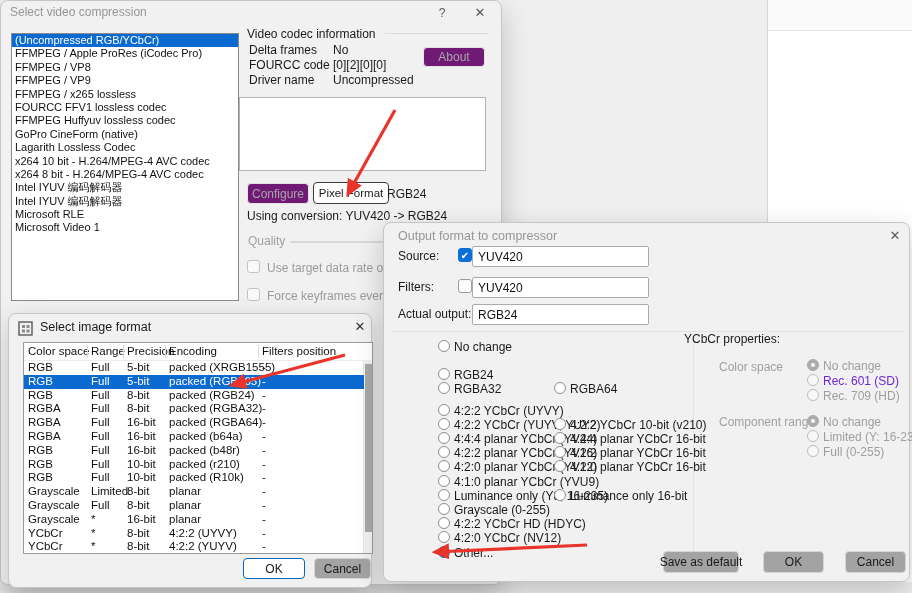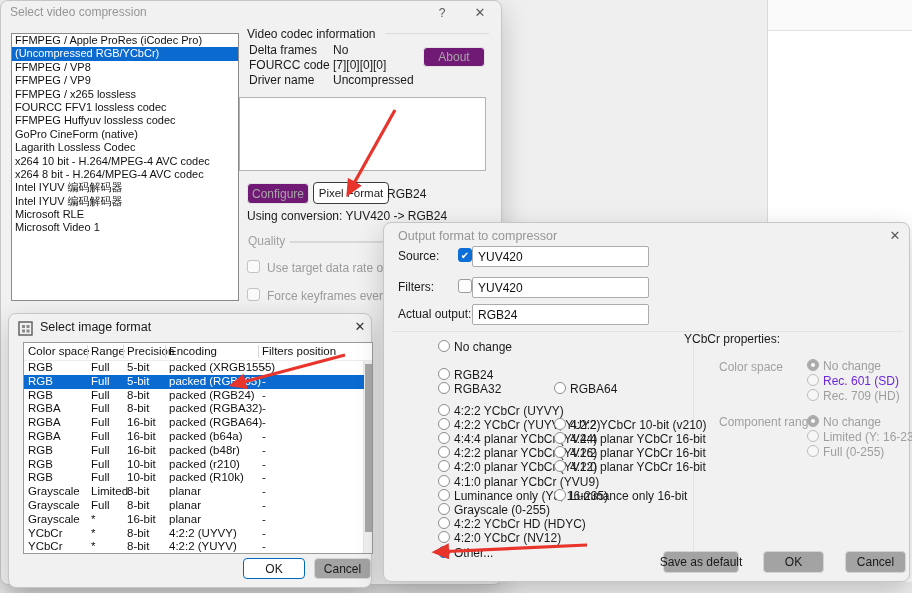--- a/index.html
+++ b/index.html
@@ -96,22 +96,22 @@
   <div class="right-window">
     <div class="rw-top"></div>
   </div>
 
   <div class="dlg dlg1">
     <span class="titlebar-text" style="left:9px;top:4px;">Select video compression</span>
     <span class="tb-btn" style="left:430px;top:3px;">?</span>
     <span class="tb-btn" style="left:468px;top:3px;font-size:13px;">✕</span>
 
     <div class="codec-list" id="codecList">
+        <div class="lv-item sel">(Uncompressed RGB/YCbCr)</div>
         <div class="lv-item">FFMPEG / Apple ProRes (iCodec Pro)</div>
-        <div class="lv-item sel">(Uncompressed RGB/YCbCr)</div>
         <div class="lv-item">FFMPEG / VP8</div>
         <div class="lv-item">FFMPEG / VP9</div>
         <div class="lv-item">FFMPEG / x265 lossless</div>
         <div class="lv-item">FOURCC FFV1 lossless codec</div>
         <div class="lv-item">FFMPEG Huffyuv lossless codec</div>
         <div class="lv-item">GoPro CineForm (native)</div>
         <div class="lv-item">Lagarith Lossless Codec</div>
         <div class="lv-item">x264 10 bit - H.264/MPEG-4 AVC codec</div>
         <div class="lv-item">x264 8 bit - H.264/MPEG-4 AVC codec</div>
         <div class="lv-item">Intel IYUV 编码解码器</div>
@@ -120,21 +120,21 @@
         <div class="lv-item">Microsoft Video 1</div>
       </div>
 
     <span class="lbl" style="left:246px;top:26px;">Video codec information</span>
     <div class="grp-topline"></div>
 
     <div id="infoRows">
         <div class="info-row-label" style="top: 42px;">Delta frames</div>
         <div class="info-row-value" style="top: 42px;">No</div>
         <div class="info-row-label" style="top: 57px;">FOURCC code</div>
-        <div class="info-row-value" style="top: 57px;">[7][0][0][0]</div>
+        <div class="info-row-value" style="top: 57px;">[0][2][0][0]</div>
         <div class="info-row-label" style="top: 72px;">Driver name</div>
         <div class="info-row-value" style="top: 72px;">Uncompressed</div>
       </div>
 
     <button class="btn disabled" style="left:422px;top:46px;width:62px;height:20px;">About</button>
 
     <div class="desc-box"></div>
 
     <button class="btn disabled" style="left:246px;top:182px;width:62px;height:21px;">Configure</button>
     <button class="btn focus-dark" style="left:312px;top:181px;width:76px;height:22px;font-size:11.5px;">Pixel Format</button>

